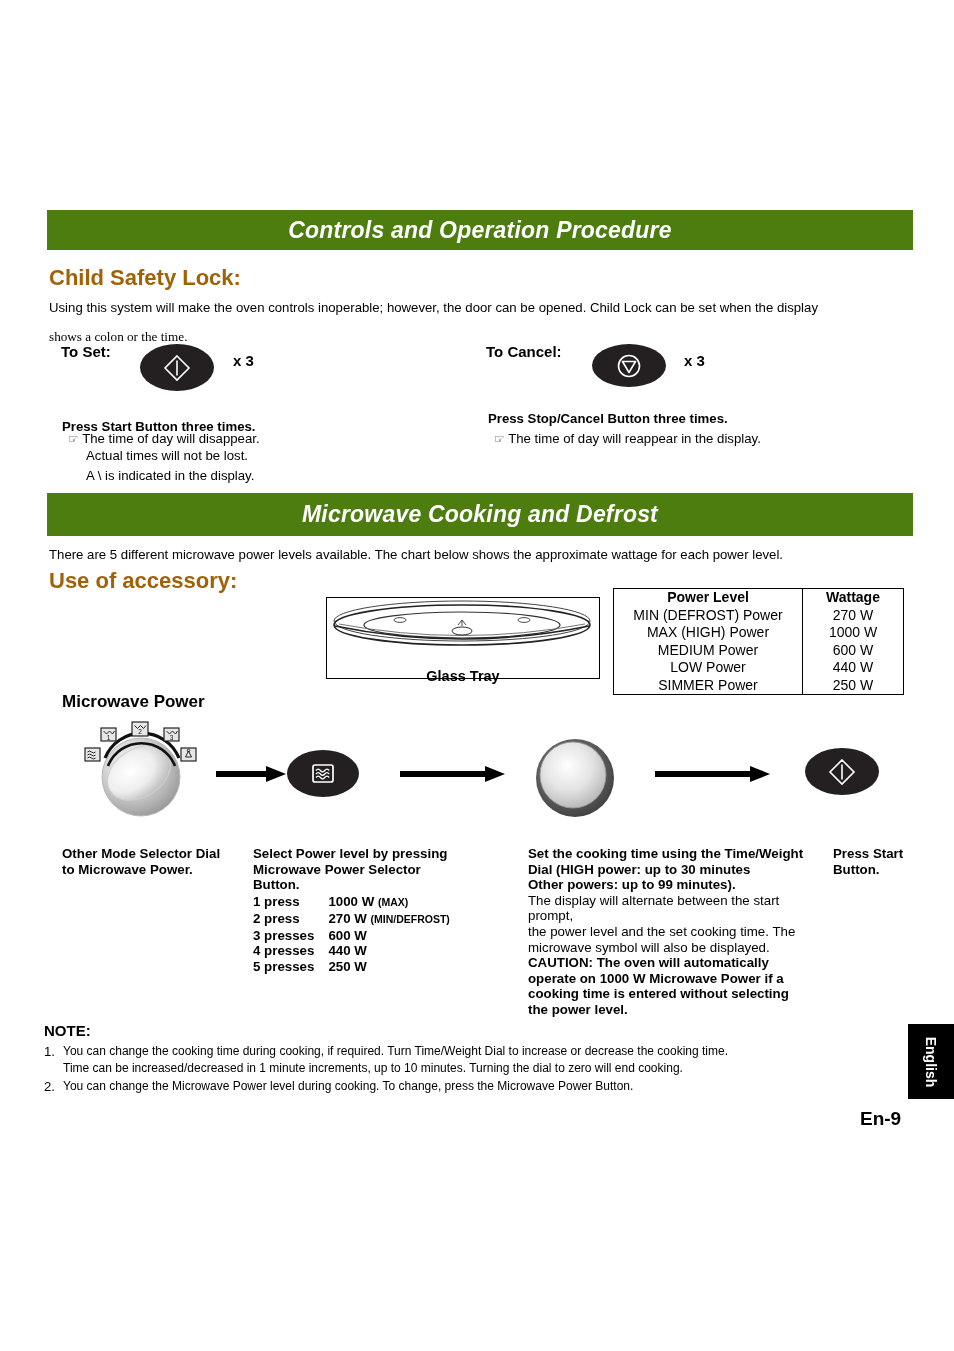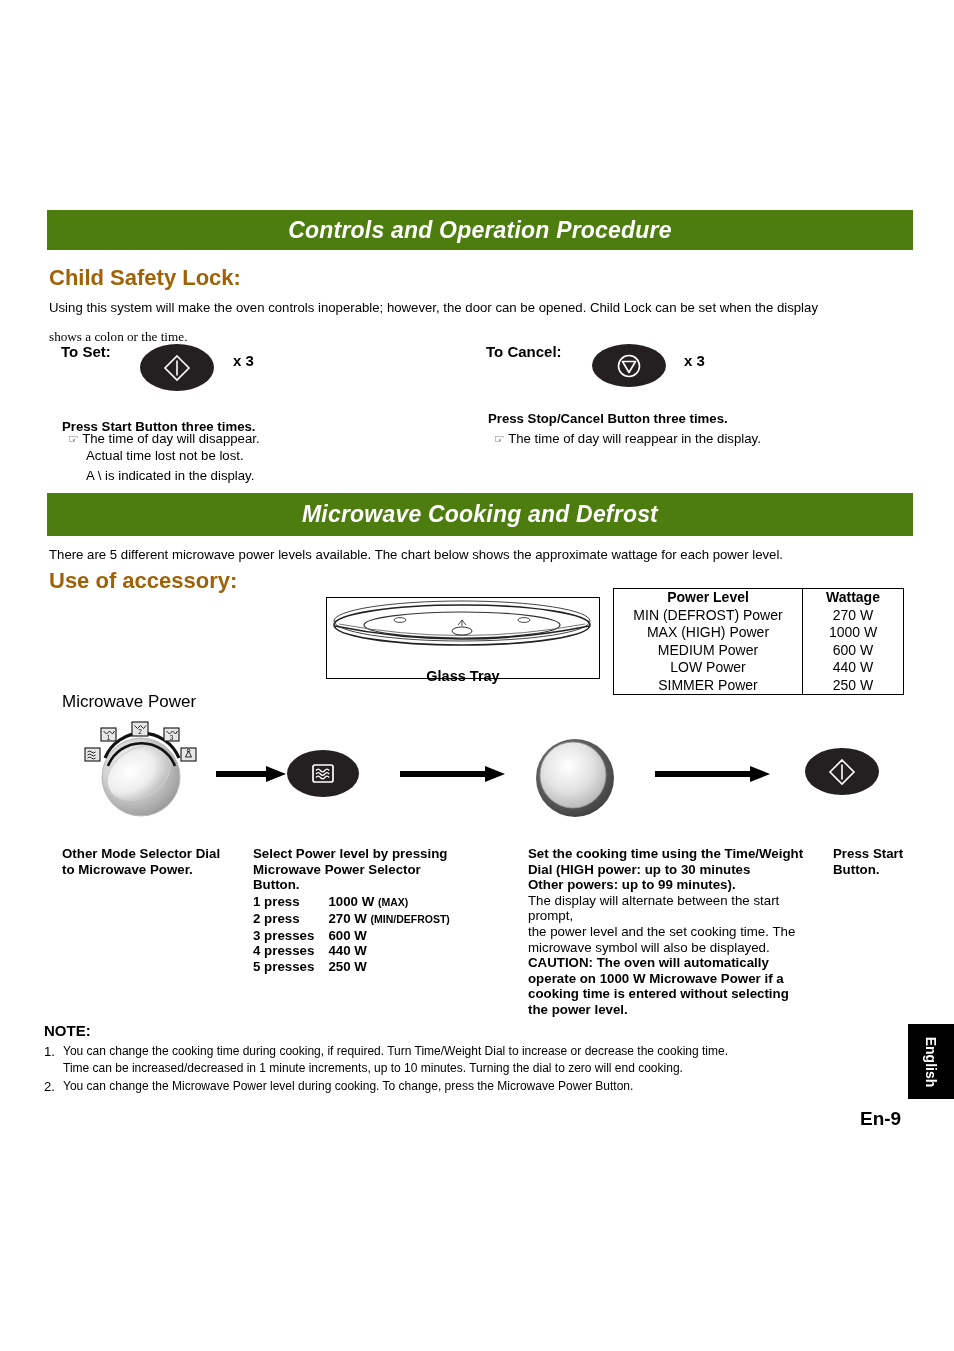--- a/index.html
+++ b/index.html
@@ -39,21 +39,21 @@
   
   .h2 {
     position: absolute;
     font-size: 22px;
     font-weight: bold;
     color: #a16207;
   }
   .h3 {
     position: absolute;
     font-size: 16px;
-    font-weight: normal;
+    font-weight: bold;
   }
 
   
   .body-text {
     position: absolute;
     font-size: 13.2px;
     line-height: 17px;
   }
   .bold-text {
     position: absolute;
@@ -230,21 +230,21 @@
     </svg>
   </div>
   <div class="xmult" style="left:233px; top:352px;">x 3</div>
 
   <div class="bold-text" style="left:62px; top:411px;margin-top:8px;">Press Start Button three times.</div>
 
   <div class="bullet-line" style="left:68px; top:430px;">
     <span style="font-size:12px;">☞</span>
     <span>The time of day will disappear.</span>
   </div>
-  <div class="bullet-line" style="left:86px; top:447px;">Actual time lost not be lost.</div>
+  <div class="bullet-line" style="left:86px; top:447px;">Actual times will not be lost.</div>
   <div class="bullet-line" style="left:86px; top:467px;">A \ is indicated in the display.</div>
 
   <div class="label-bold" style="left:476px; top:343px;">To Cancel:</div>
 
   <div class="oval-btn" style="left:592px; top:344px; width:74px; height:43px;">
     <svg width="28" height="28" viewBox="0 0 28 28">
       <circle cx="14" cy="14" r="10.5" fill="none" stroke="#ffffff" stroke-width="1.6"></circle>
       <polygon points="7.5,9.5 20.5,9.5 14,20.5" fill="none" stroke="#ffffff" stroke-width="1.6" stroke-linejoin="round"></polygon>
     </svg>
   </div>

